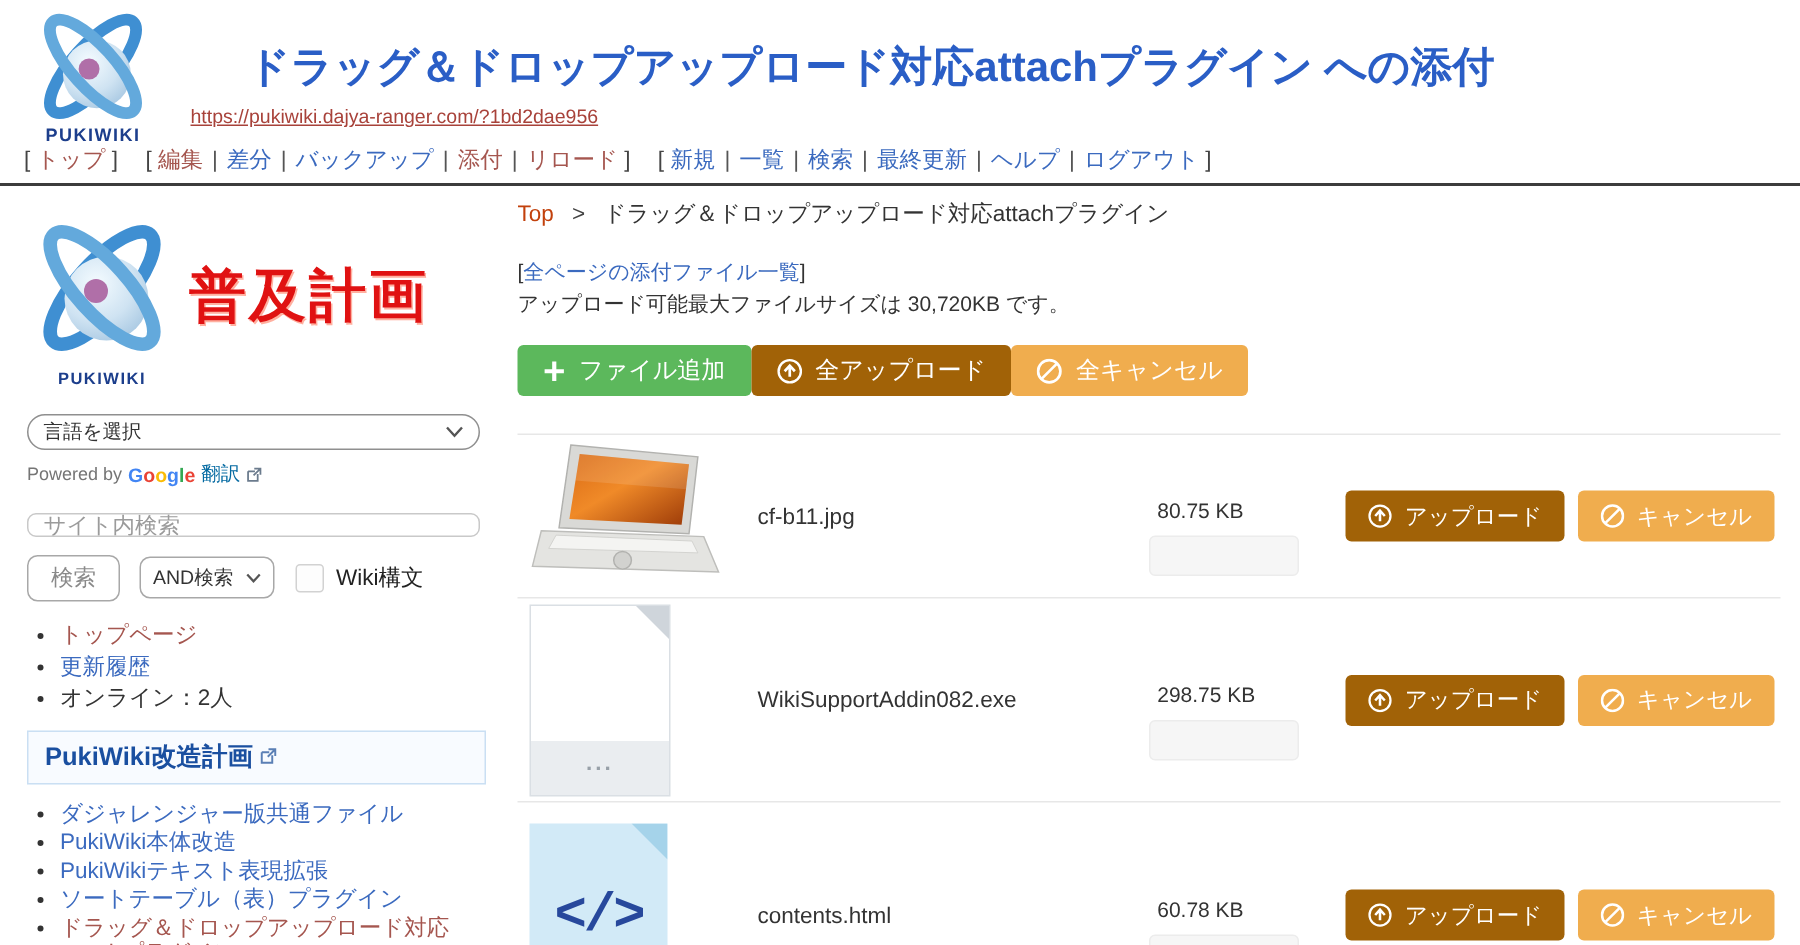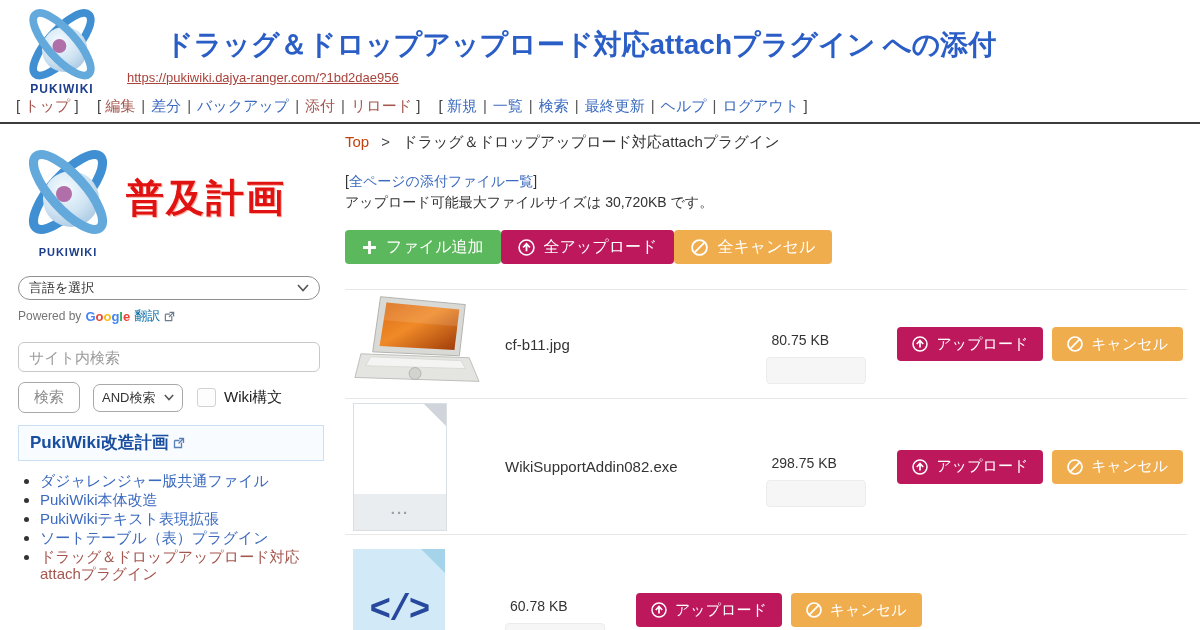--- a/index.html
+++ b/index.html
@@ -33,21 +33,21 @@
   .lang-select { margin-top:8px; width:302px; height:24px; border:1px solid #8f8f8f; border-radius:12px;
     display:flex; align-items:center; justify-content:space-between; padding:0 10px; font-size:13px; color:#333;
     background:#fff; cursor:pointer; }
   .powered { margin-top:7px; font-size:12px; color:#757575; display:flex; align-items:center; gap:4px; }
   .g-logo { font-weight:bold; font-size:13px;text-align:right; }
   .g-logo span:nth-child(1){color:#4285F4}.g-logo span:nth-child(2){color:#EA4335}
   .g-logo span:nth-child(3){color:#FBBC05}.g-logo span:nth-child(4){color:#4285F4}
   .g-logo span:nth-child(5){color:#34A853}.g-logo span:nth-child(6){color:#EA4335}
   .powered .jp { color:#0369a1; font-size:13px; }
 
-  .site-search { margin-top:17px; width:302px; height:30px; border:1px solid #c9c9c9; border-radius:6px;
+  .site-search { margin-top:17px; width:302px; height:16px; border:1px solid #c9c9c9; border-radius:6px;
     padding:0 10px; font-size:15px; color:#333; outline:none; font-family:inherit; }
   .site-search::placeholder { color:#9b9b9b; }
   .search-row { margin-top:10px; display:flex; align-items:center; }
   .search-btn { width:62px; height:31px; border:1px solid #a8a8a8; border-radius:7px; background:#fff;
     color:#8a8a8a; font-size:15px; cursor:pointer; font-family:inherit; }
   .mode-select { margin-left:13px; width:90px; height:28px; border:1px solid #a8a8a8; border-radius:7px;
     display:flex; align-items:center; justify-content:space-between; padding:0 8px; font-size:13px; color:#333;
     background:#fff; cursor:pointer; }
   .chk { margin-left:14px; width:19px; height:19px; border:1px solid #d2d2d2; border-radius:3px; background:#fdfdfd; cursor:pointer; }
   .chk-label { margin-left:8px; font-size:15px; color:#222; }
@@ -69,21 +69,21 @@
   .crumb { font-size:15px; color:#333; }
   .crumb .home { color:#c2410c; cursor:pointer; }
   .crumb .sep { margin:0 8px; color:#444; }
   .attach-link { margin-top:21px; font-size:14px; color:#333; }
   .attach-link a { color:#3b6abf; text-decoration:none; cursor:pointer; }
   .maxsize { margin-top:3px; font-size:14px; color:#333; }
 
   .toolbar { margin-top:18px; display:flex; gap:0; }
   .btn { display:inline-flex; align-items:center; gap:9px; color:#fff; border:none; border-radius:4px;
     height:34px; padding:0 17px; font-size:16px; cursor:pointer; font-family:inherit; white-space:nowrap; }
-  .btn-green { background:#5cb85c; } .btn-blue { background:#be185d; } .btn-orange { background:#f0ad4e; }
+  .btn-green { background:#5cb85c; } .btn-blue { background:#a16207; } .btn-orange { background:#f0ad4e; }
   .btn svg { flex:none; }
 
   .file-list { margin-top:25px; border-top:1px solid #e7e7e7; }
   .frow { display:flex; align-items:center; border-bottom:1px solid #e7e7e7; }
   .frow:last-child { border-bottom:none; }
   .col-thumb { width:160px; flex:none; padding-left:8px; }
   .col-name { flex:1; font-size:15px; color:#333; word-break:break-all; padding-right:10px; }
   .col-size { width:115px; flex:none; }
   .size-txt { font-size:14px; color:#333; margin-bottom:9px; padding-left:5px;margin-top:28px; }
   .pbar { width:100px; height:27px; background:#f6f6f6; border:1px solid #ececec; border-radius:4px; }
@@ -184,20 +184,25 @@
       <div class="mode-select">
         <span>AND検索</span>
         <svg width="10" height="7" viewBox="0 0 12 8">
           <path d="M1 1 L6 6.5 L11 1" fill="none" stroke="#555" stroke-width="1.8"></path>
           </svg>
       </div>
       <div class="chk"></div>
       <span class="chk-label">Wiki構文</span>
     </div>
 
+    <ul class="sb-list">
+      <li><a class="lnk-red">トップページ</a></li>
+      <li><a class="lnk-blue">更新履歴</a></li>
+      <li><span class="lnk-plain">オンライン：2人</span></li>
+    </ul>
 
     <div class="site-box">
       <span class="t">
         <span>PukiWiki改造計画</span>
         <svg width="12" height="12" viewBox="0 0 12 12">
           <path d="M1.5 3.5 h5 M1.5 3.5 v7 h7 v-5" fill="none" stroke="#5a7fb5" stroke-width="1.3"></path>
           <path d="M6 1.5 h4.5 v4.5 M10.5 1.5 L5.5 6.5" fill="none" stroke="#5a7fb5" stroke-width="1.3"></path>
           </svg>
       </span>
     </div>
@@ -321,20 +326,21 @@
         </div>
       </div>
 
       <div class="frow" style="height:150px;">
         <div class="col-thumb">
           <div class="icon-html">
             <div class="fold"></div>
             <div class="glyph">&lt;/&gt;</div>
           </div>
         </div>
+        <div class="col-name">contents.html</div>
         <div class="col-size">
           <div class="size-txt">60.78 KB</div>
           <div class="pbar"></div>
         </div>
         <div class="col-btns">
           <button class="btn btn-blue rbtn">
             <svg width="16" height="16" viewBox="0 0 16 16">
               <circle cx="8" cy="8" r="7" fill="none" stroke="#fff" stroke-width="1.5"></circle>
               <path d="M8 11.5 V5 M4.8 8 L8 4.5 L11.2 8" fill="none" stroke="#fff" stroke-width="1.7"></path>
               </svg>

